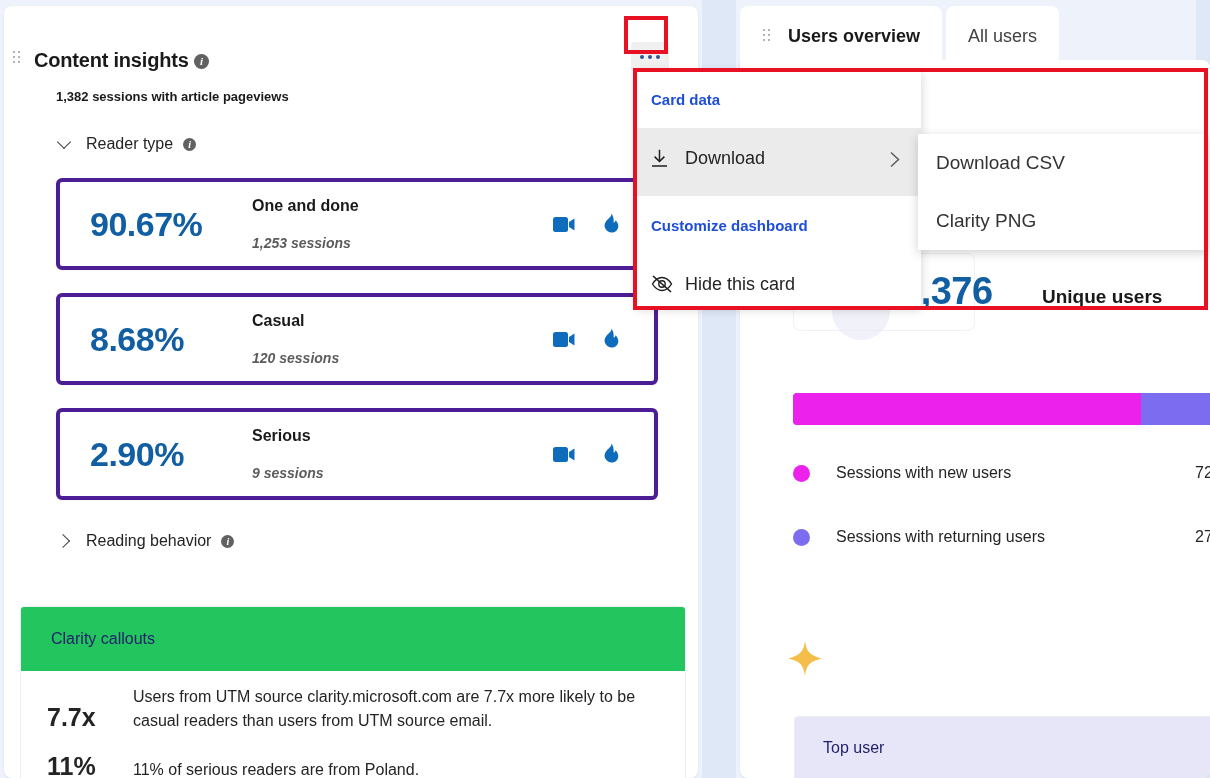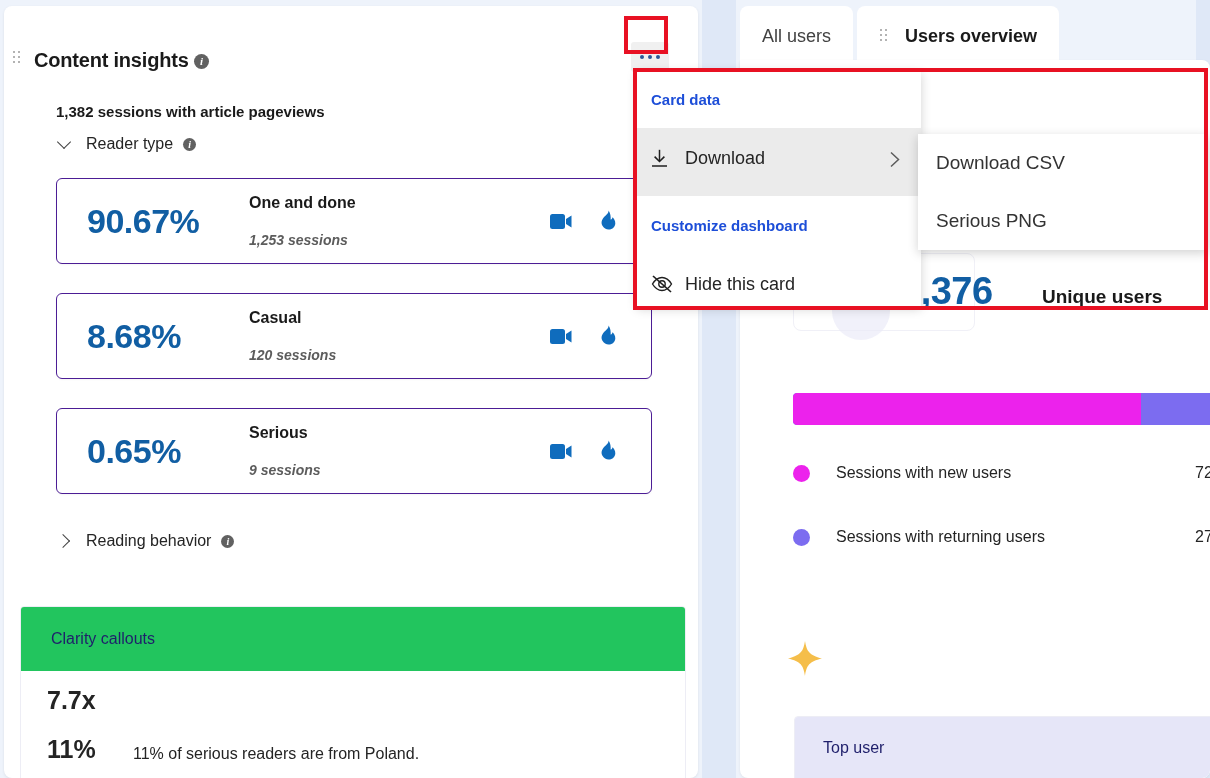--- a/index.html
+++ b/index.html
@@ -121,22 +121,22 @@
     position: absolute;
     border: 4px solid #e81123;
     box-sizing: border-box;
     pointer-events: none;
     z-index: 90;
   }
 
   .subhead {
     position: absolute;
     left: 52px;
-    top: 97px;
-    font-size: 15px;
+    top: 83px;
+    font-size: 13px;
     font-weight: bold;
     color: #1a1a1a;
   }
 
   .group-row {
     position: absolute;
     left: 50px;
     display: flex;
     align-items: center;
     gap: 10px;
@@ -162,21 +162,21 @@
     transform: rotate(-45deg);
   }
 
   
   .reader-card {
     position: absolute;
     left: 52px;
     width: 594px;
     height: 84px;
     background: #ffffff;
-    border: 1px solid #4c1d95;
+    border: 4px solid #4c1d95;
     border-radius: 6px;
     box-shadow: 0 1px 2px rgba(0,0,0,0.04);
   }
   .reader-pct {
     position: absolute;
     left: 30px;
     top: 50%;
     transform: translateY(-50%);
     font-size: 34px;
     font-weight: bold;
@@ -524,21 +524,21 @@
         <rect x="0" y="1" width="15" height="15" rx="2.5" fill="#0f6cbd"></rect>
         <path d="M16 6 L21.5 2.5 L21.5 14.5 L16 11 Z" fill="#0f6cbd"></path>
       </svg>
       <svg width="17" height="22" viewBox="0 0 17 22">
         <path d="M8.6 0.5 C8.6 4 5.2 5.4 3.1 8.2 C1.2 10.7 1.2 13.4 2.3 15.6 C3.7 18.4 6.3 19.6 8.6 19.6 C11.6 19.6 14.9 17.6 15.3 13.7 C15.6 10.6 13.6 8.6 12.6 7.3 C12.2 9 11.3 9.6 10.6 9.6 C11 7 10.4 3.2 8.6 0.5 Z" fill="#0f6cbd"></path>
       </svg>
     </div>
   </div>
 
   <div class="reader-card" style="top:402px">
-    <div class="reader-pct">0.65%</div>
+    <div class="reader-pct">2.90%</div>
     <div class="reader-text">
       <span class="reader-label">Serious</span>
       <span class="reader-sessions">9 sessions</span>
     </div>
     <div class="reader-icons">
       <svg width="22" height="17" viewBox="0 0 22 17">
         <rect x="0" y="1" width="15" height="15" rx="2.5" fill="#0f6cbd"></rect>
         <path d="M16 6 L21.5 2.5 L21.5 14.5 L16 11 Z" fill="#0f6cbd"></path>
       </svg>
       <svg width="17" height="22" viewBox="0 0 17 22">
@@ -550,42 +550,43 @@
   <div class="group-row" style="top:524px">
     <span class="chev right"></span>
     <span>Reading behavior</span>
     <span class="info-dot small">i</span>
   </div>
 
   <div class="callout-card">
     <div class="callout-head">Clarity callouts</div>
     <div class="callout-row">
       <div class="callout-val">7.7x</div>
+      <div class="callout-txt">Users from UTM source clarity.microsoft.com are 7.7x more likely to be casual readers than users from UTM source email.</div>
     </div>
     <div class="callout-row" style="padding-top:18px">
       <div class="callout-val">11%</div>
       <div class="callout-txt">11% of serious readers are from Poland.</div>
     </div>
   </div>
 </div>
 
 <div class="tabbar">
-  <div class="tab">
-    <span>All users</span>
-  </div>
   <div class="tab active">
     <span class="drag-handle" style="position:static;width:12px;height:16px">
       <i></i>
         <i></i>
         <i></i>
         <i></i>
         <i></i>
         <i></i>
     </span>
     <span>Users overview</span>
+  </div>
+  <div class="tab">
+    <span>All users</span>
   </div>
 </div>
 
 <div class="card-right">
   <div class="kpi-tile"></div>
   <div class="kpi-circle"></div>
   <div class="kpi-num">1,376</div>
   <div class="kpi-label">Unique users</div>
 
   <div class="bar-track">
@@ -638,17 +639,17 @@
         <circle cx="11" cy="9" r="3.2" stroke="#1f1f1f" stroke-width="1.4" fill="none"></circle>
         <path d="M2 1 L20 17" stroke="#1f1f1f" stroke-width="1.6" fill="none"></path>
       </svg>
     </span>
     <span class="mi-label">Hide this card</span>
   </div>
 </div>
 
 <div class="submenu">
   <div class="submenu-item">Download CSV</div>
-  <div class="submenu-item">Serious PNG</div>
+  <div class="submenu-item">Clarity PNG</div>
 </div>
 
 <div class="anno-box" style="left:624px; top:16px; width:44px; height:38px;"></div>
 <div class="anno-box" style="left:633px; top:68px; width:575px; height:242px;"></div>
 
 </body></html>

